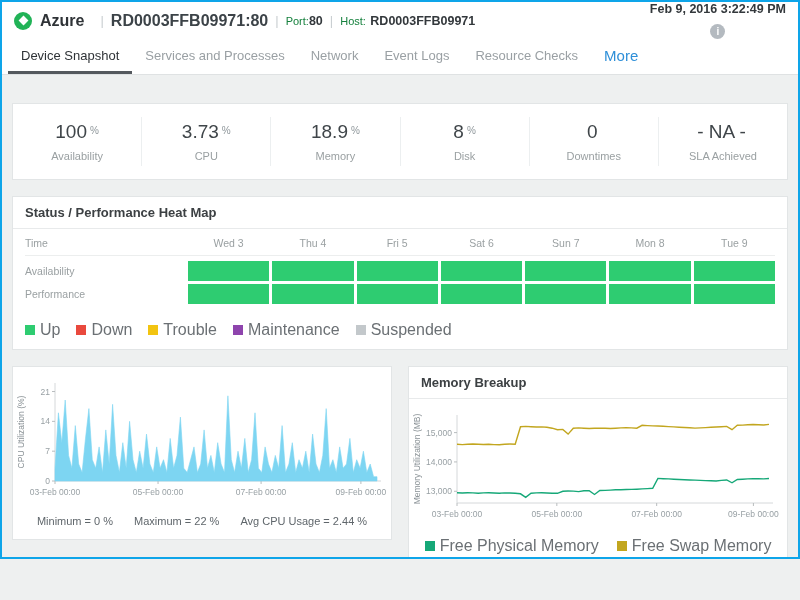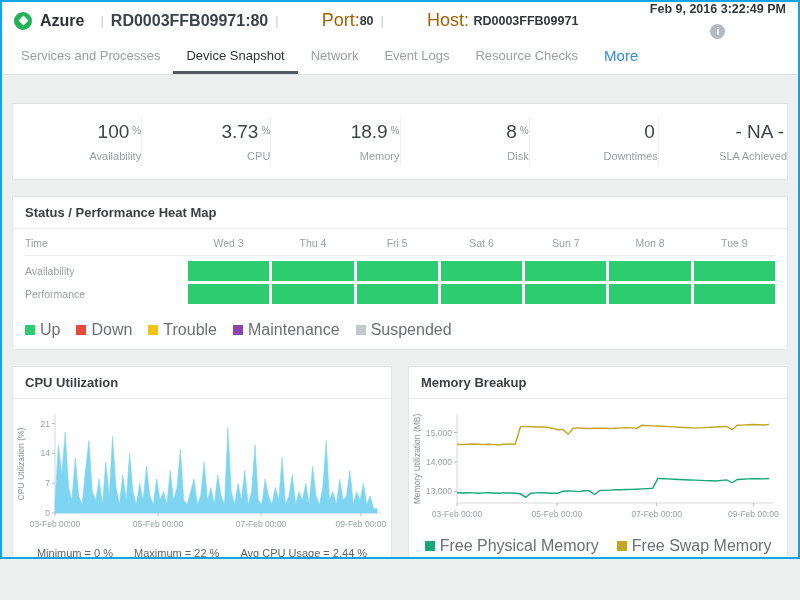--- a/index.html
+++ b/index.html
@@ -7,39 +7,39 @@
   body { font-family: "Liberation Sans", sans-serif; background:#eef0f0; }
   .frame { width:800px; height:559px; border:2px solid #0ea5e9; background:#eef0f0; overflow:hidden; }
 
   
   .topbar { height:37px; background:#fff; display:flex; align-items:center; padding:0 12px; }
   .status-dot { width:18px; height:18px; border-radius:50%; background:#21b357; display:flex; align-items:center; justify-content:center; flex:0 0 auto; }
   .status-dot i { width:7px; height:7px; background:#fff; transform:rotate(45deg); display:block; }
   .device-name { font-size:16px; font-weight:700; color:#2f3337; margin:0 9px 0 8px; }
   .sep { color:#c9ced1; margin:0 7px; font-size:13px; }
   .addr { font-size:16px; font-weight:700; color:#3c4348; }
-  .kv-label { font-size:18px; color:#a16207;margin-left:36px; }
+  .kv-label { font-size:11px; color:#15803d; }
   .kv-value { font-size:12.5px; font-weight:700; color:#33383c; }
   .topbar-right { margin-left:auto; display:flex; align-items:center; gap:8px;flex-direction:column; }
   .timestamp { font-size:12.5px; font-weight:700; color:#33383c; }
   .info-icon { width:15px; height:15px; border-radius:50%; background:#b4bac0; color:#fff; font-size:10px; font-weight:700; display:flex; align-items:center; justify-content:center; font-style:normal; cursor:pointer; }
 
   
   .tabs { height:36px; background:#fff; display:flex; align-items:stretch; padding:0 6px; border-bottom:1px solid #dfe2e3; }
   .tab { display:flex; align-items:center; padding:0 13px; font-size:13px; color:#9aa0a4; cursor:pointer; border-bottom:3px solid transparent; }
   .tab.active { color:#2f3337; border-bottom-color:#54595e; }
   .tab.accent { color:#2e8fd8; font-size:15px; }
 
   
   .page-body { padding:28px 10px 0; }
   .card { background:#fff; border:1px solid #e2e5e6; margin-bottom:16px; }
 
   
   .stats { display:flex; padding:13px 0; }
-  .stat { flex:1; text-align:right; padding:4px 0; }
+  .stat { flex:1; text-align:center; padding:4px 0; }
   .stat + .stat { border-left:1px solid #eceff0; }
   .stat-value { font-size:19px; color:#3f4549; }
   .stat-unit { font-size:10px; color:#8f979b; margin-left:3px; vertical-align:4px; }
   .stat-label { font-size:11px; color:#9aa0a2; margin-top:7px; }
 
   
   .card-title { font-size:13px; font-weight:700; color:#3c4043; padding:8px 12px; border-bottom:1px solid #e8eaeb; }
   .hm-table { padding:2px 12px 8px; }
   .hm-row { display:grid; grid-template-columns:160px repeat(7,1fr); column-gap:3px; align-items:center; margin-bottom:3px; }
   .hm-head { border-bottom:1px solid #eceeee; margin-bottom:5px; }
@@ -77,22 +77,22 @@
     <span class="kv-label">Port:</span><span class="kv-value">80</span>
     <span class="sep">|</span>
     <span class="kv-label">Host:</span>&nbsp;<span class="kv-value">RD0003FFB09971</span>
     <div class="topbar-right">
       <span class="timestamp">Feb 9, 2016 3:22:49 PM</span>
       <span class="info-icon">i</span>
     </div>
   </header>
 
   <nav class="tabs">
+    <div class="tab active">Device Snapshot</div>
     <div class="tab">Services and Processes</div>
-    <div class="tab active">Device Snapshot</div>
     <div class="tab">Network</div>
     <div class="tab">Event Logs</div>
     <div class="tab">Resource Checks</div>
     <div class="tab accent">More</div>
   </nav>
 
   <div class="page-body">
 
     <section class="card stats">
       <div class="stat">
@@ -174,21 +174,20 @@
           </span>
         <span class="lg-item">
             <span class="lg-swatch" style="background: rgb(195, 200, 203);"></span>
             <span>Suspended</span>
           </span>
       </div>
     </section>
 
     <div class="charts-row">
       <section class="card chart-card">
-        <div class="card-title">CPU Utilization</div>
         <div class="chart-wrap">
           <svg id="cpu-chart" width="372" height="130">
               <line x1="40" y1="8" x2="40" y2="106" stroke="#d5d8da"></line>
               <line x1="40" y1="106" x2="366" y2="106" stroke="#d5d8da"></line>
               <line x1="37" y1="106" x2="40" y2="106" stroke="#b8bcbe"></line>
               <text x="35" y="109" text-anchor="end" class="tick">0</text>
               <line x1="37" y1="76.17391304347825" x2="40" y2="76.17391304347825" stroke="#b8bcbe"></line>
               <text x="35" y="79.17391304347825" text-anchor="end" class="tick">7</text>
               <line x1="37" y1="46.347826086956516" x2="40" y2="46.347826086956516" stroke="#b8bcbe"></line>
               <text x="35" y="49.347826086956516" text-anchor="end" class="tick">14</text>

